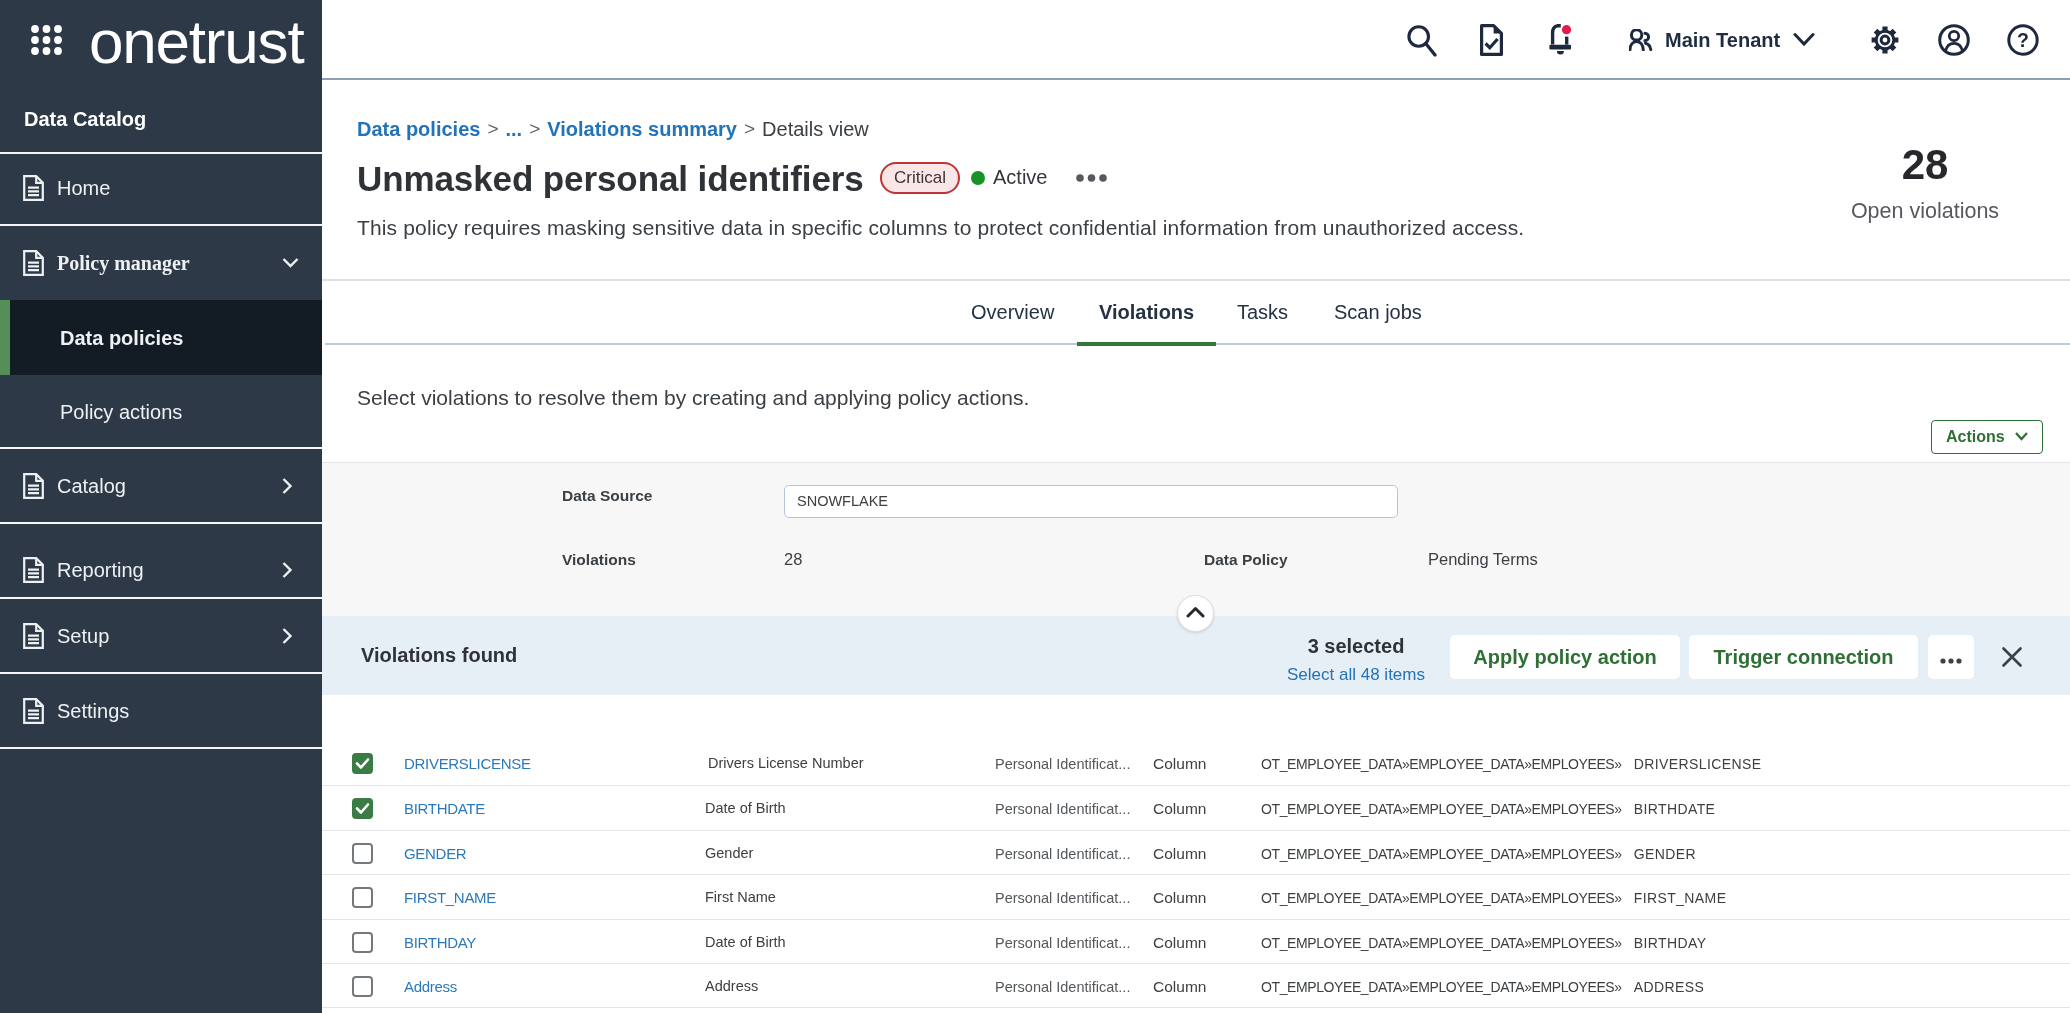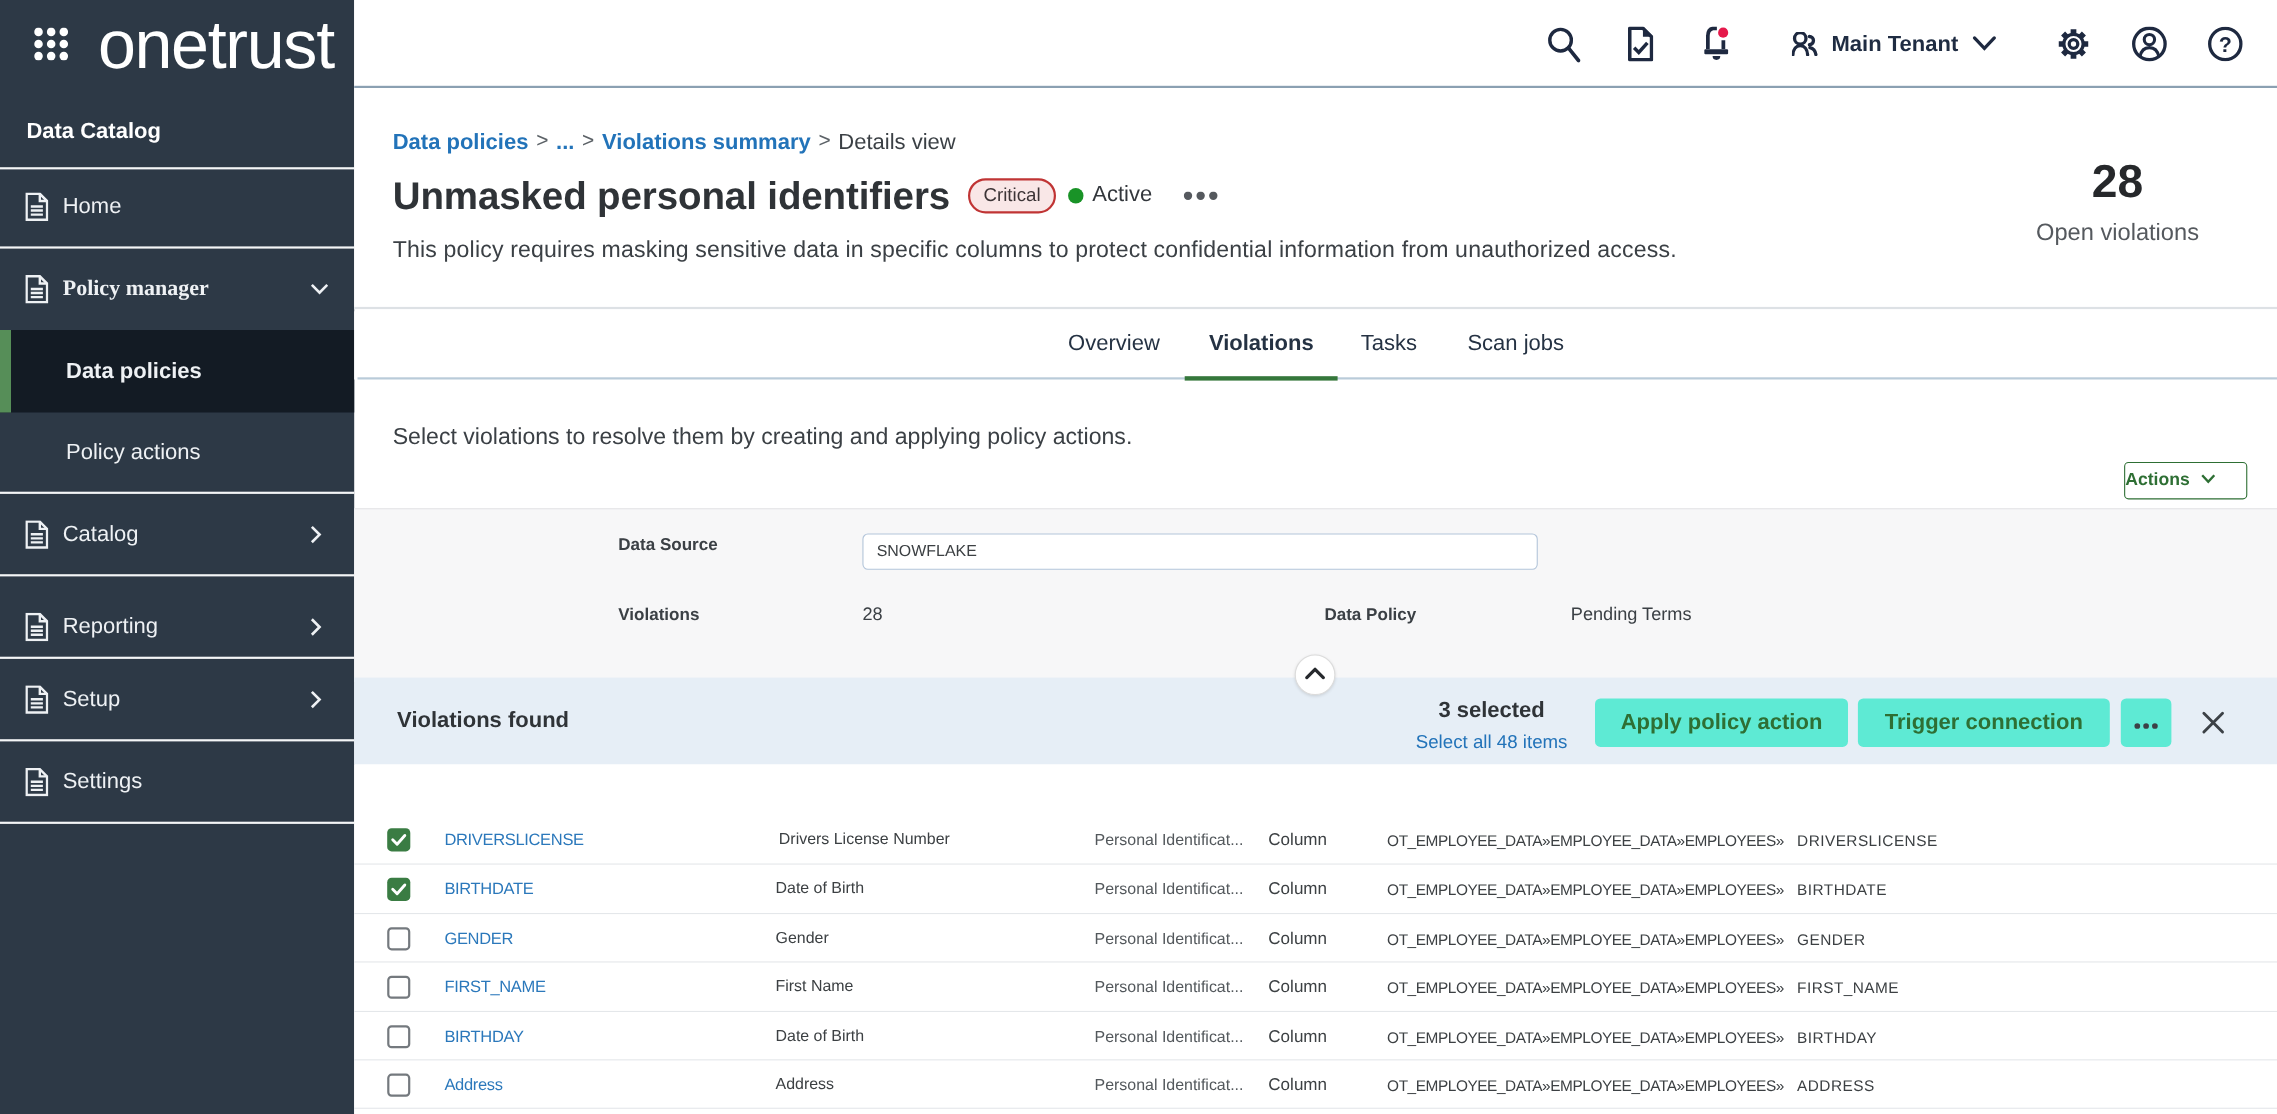--- a/index.html
+++ b/index.html
@@ -36,36 +36,36 @@
   #bignumsub { position:absolute; left:1503px; top:119px; width:200px; text-align:center; font-size:21.5px; color:#55595e; }
   
   #tabs { position:absolute; left:322px; top:283px; width:1748px; height:62px; background:#fff; }
   #tabline { position:absolute; left:3px; top:60px; width:1745px; height:2px; background:#b9cbd9; }
   .tab { position:absolute; top:18px; font-size:20px; color:#253243; }
   #tabactive-underline { position:absolute; left:755px; top:59px; width:139px; height:4px; background:#35773b; }
   
   #selecttext { position:absolute; left:357px; top:386px; font-size:21px; color:#3b4045; }
   #actionsbtn { position:absolute; left:1931px; top:420px; width:112px; height:34px; border:1.5px solid #2e6f34;
                 border-radius:4px; background:#fff; color:#2e6f34; font-size:16px; font-weight:700;
-                text-align:left; line-height:31px; }
+                text-align:center; line-height:31px; }
   
   #greypanel { position:absolute; left:322px; top:462px; width:1748px; height:160px; background:#f7f7f8;
                border-top:1px solid #e4e4e6; border-bottom:2px solid #c6c6c8; }
   .flabel { position:absolute; font-size:15.5px; font-weight:700; color:#3b4045; }
   .fval { position:absolute; font-size:16.5px; color:#3b4045; }
   #dsinput { position:absolute; left:784px; top:485px; width:614px; height:33px; background:#fff;
              border:1.5px solid #b3c5da; border-radius:5px; font-size:14.5px; color:#3c4043; line-height:30px; padding-left:12px; }
   #collapsebtn { position:absolute; left:1177px; top:595px; width:37px; height:37px; border-radius:50%;
                  background:#fff; border:1px solid #dcdcdc; box-shadow:0 1px 3px rgba(0,0,0,0.12); z-index:6; }
   
   #bluebar { position:absolute; left:322px; top:616px; width:1748px; height:79px; background:#e6eef6; }
   #vfound { position:absolute; left:39px; top:28px; font-size:20px; font-weight:700; color:#2f3337; }
   #nsel { position:absolute; left:959px; top:19px; width:150px; text-align:center; font-size:20px; font-weight:700; color:#2f3337; }
   #selall { position:absolute; left:934px; top:49px; width:200px; text-align:center; font-size:17px; color:#2273b9; }
-  .bluebtn { position:absolute; top:19px; height:44px; background:#5eead4; border-radius:5px; color:#2e6f34;
+  .bluebtn { position:absolute; top:19px; height:44px; background:#ffffff; border-radius:5px; color:#2e6f34;
              font-size:20px; font-weight:700; text-align:center; line-height:44px; }
   
   #tablewrap { position:absolute; left:322px; top:695px; width:1748px; height:318px; background:#fff; }
   .trow { position:absolute; left:0; width:1748px; border-bottom:1px solid #e4e7ea; }
   .cb { position:absolute; left:30px; width:21px; height:21px; border-radius:4px; }
   .cb-on { background:#3a7c43; }
   .cb-off { background:#fff; border:2px solid #74797e; }
   .c-name { position:absolute; left:82px; font-size:15px; letter-spacing:-0.3px; color:#2b78bb; }
   .c-name-h { position:absolute; left:82px; font-size:17px; font-weight:700; color:#34383c; }
   .c-terms { position:absolute; left:383px; font-size:14.5px; color:#3c4043; }

